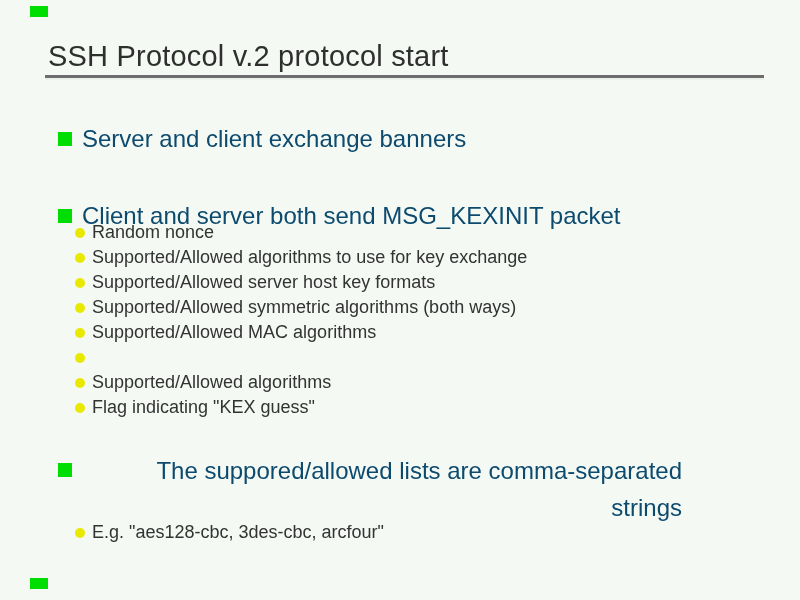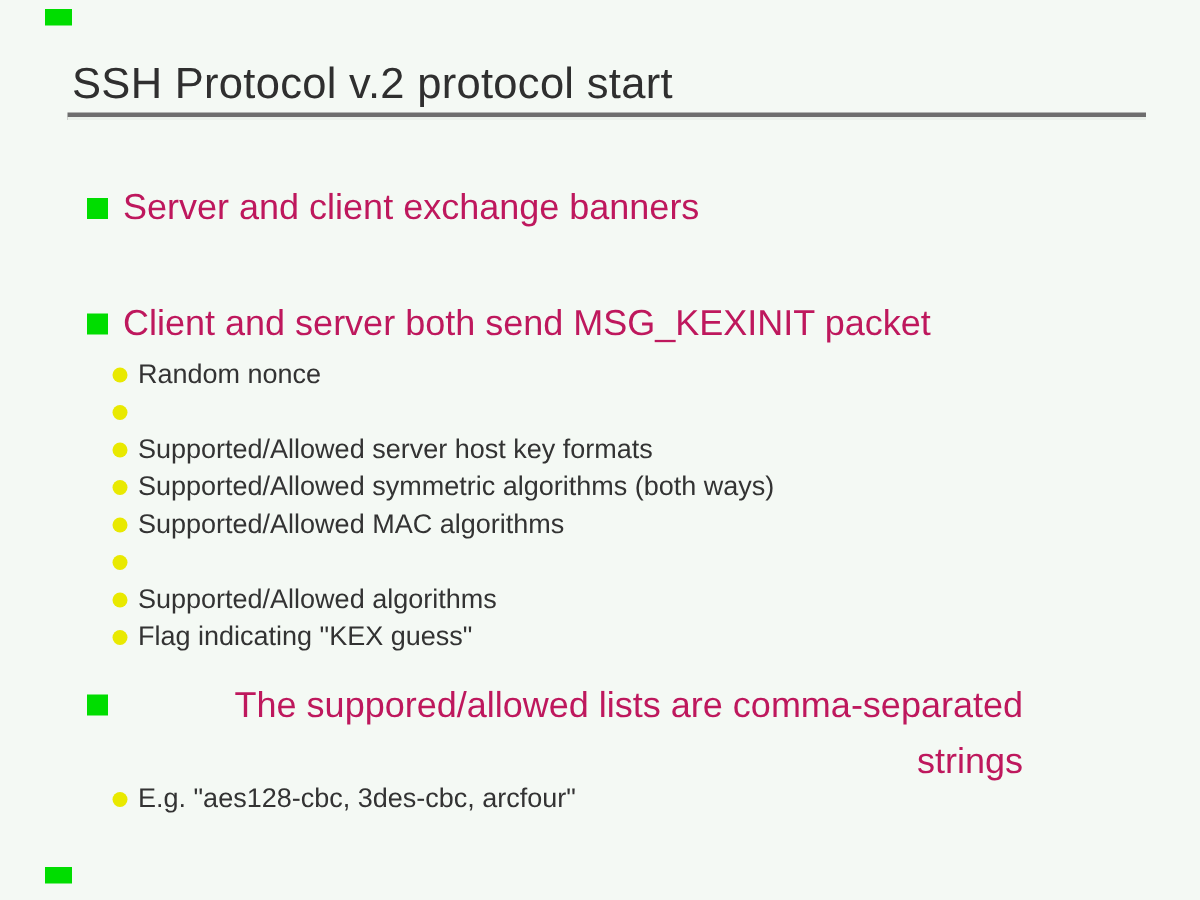--- a/index.html
+++ b/index.html
@@ -40,21 +40,21 @@
     background: #6d6d6d;
     border-bottom: 2px solid #eaf0ea;
   }
 
   .main-bullet {
     position: absolute;
     left: 58px;
     display: flex;
     align-items: center;
     height: 29px;
-    color: #be185d;
+    color: #0c4a6e;
     font-size: 24px;
     white-space: nowrap;
   }
   .main-bullet .sq {
     flex: 0 0 auto;
     width: 14px; height: 14px;
     background: #00dd00;
     margin-right: 10px;
   }
   .main-bullet.wrap {
@@ -103,27 +103,28 @@
   <div class="main-bullet" style="top:124px">
     <span class="sq"></span>
     <span class="main-text">Server and client exchange banners</span>
   </div>
 
   <div class="main-bullet" style="top:201px">
     <span class="sq"></span>
     <span class="main-text">Client and server both send MSG_KEXINIT packet</span>
   </div>
 
-  <div class="sub-list" style="top:237px">
+  <div class="sub-list" style="top:220px">
     <div class="sub-bullet">
       <span class="dot"></span>
       <span>Random nonce</span>
     </div>
     <div class="sub-bullet">
       <span class="dot"></span>
+      <span>Supported/Allowed algorithms to use for key exchange</span>
     </div>
     <div class="sub-bullet">
       <span class="dot"></span>
       <span>Supported/Allowed server host key formats</span>
     </div>
     <div class="sub-bullet">
       <span class="dot"></span>
       <span>Supported/Allowed symmetric algorithms (both ways)</span>
     </div>
     <div class="sub-bullet">

